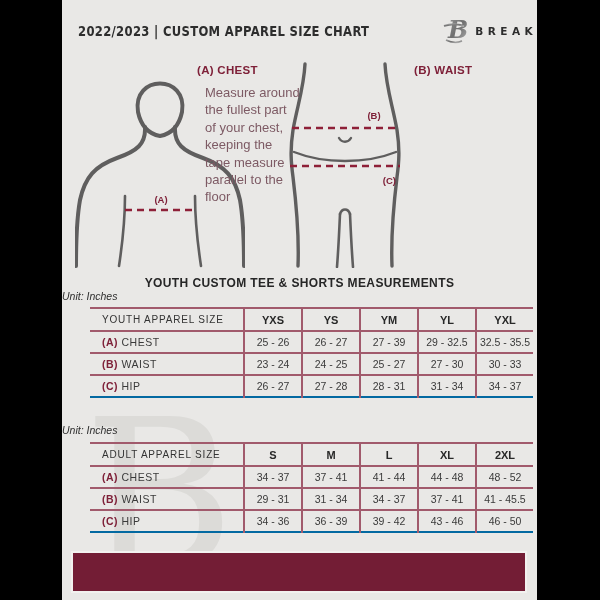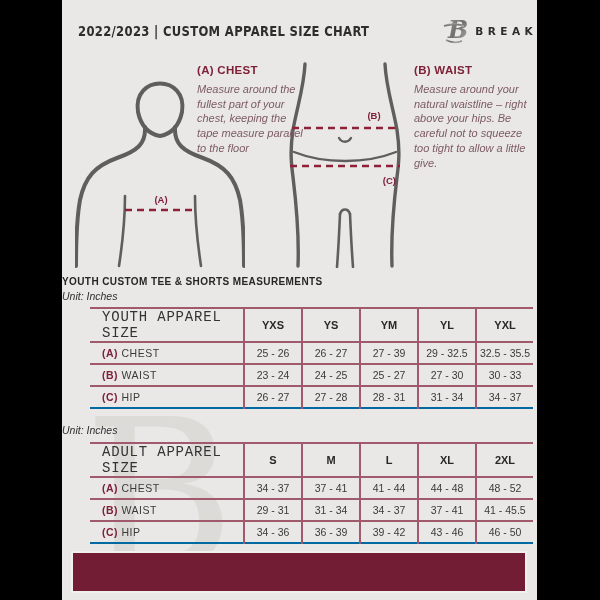--- a/index.html
+++ b/index.html
@@ -30,37 +30,37 @@
     font-size:10.5px;color:#2d2d2d;letter-spacing:4.5px;white-space:nowrap;
   }
   .logo-b{display:block;}
   
   .guide-block{position:absolute;z-index:2;}
   .guide-heading{
     font-weight:bold;font-size:11.5px;color:#7e2038;letter-spacing:.3px;
     margin:0 0 6px 0;
   }
   .guide-body{
-    font-style:italic;font-size:11px;line-height:1.34;color:#7d5a64;
-    margin:0;white-space:pre-line;
+    font-size:13px;line-height:1.34;color:#7d5a64;
+    margin:8px;white-space:pre-line;
   }
   .chest-block{left:135px;top:64px;width:112px;}
   .waist-block{left:352px;top:64px;width:122px;}
   .hips-block{left:352px;top:167px;width:124px;}
   
   .figure-svg{position:absolute;z-index:1;}
   .upper-body{left:13px;top:64px;}
   .lower-body{left:222px;top:62px;}
   .fig-stroke{fill:none;stroke:#5f5e5e;stroke-linecap:round;}
   .dash-line{stroke:#8e2038;stroke-width:2.4;stroke-dasharray:7 5;fill:none;}
   .marker-label{font-family:"Liberation Sans",sans-serif;font-size:9.5px;font-weight:bold;fill:#7e2038;}
   
   .section-title{
-    position:absolute;left:0;width:100%;z-index:2;
-    font-weight:bold;font-size:10px;color:#262626;letter-spacing:.4px;
+    position:absolute;left:0;width:100%;text-align:center;z-index:2;
+    font-weight:bold;font-size:12px;color:#262626;letter-spacing:.4px;
   }
   .section-unit{
     position:absolute;left:0;width:100%;text-align:left;z-index:2;
     font-style:italic;font-size:10.5px;color:#2e2e2e;
   }
   .youth-title{top:276px;} .youth-unit{top:290px;}
   .adult-title{top:410px;} .adult-unit{top:424px;}
   table.size-table{
     position:absolute;left:28px;width:420px;z-index:2;
     border-collapse:collapse;table-layout:fixed;
@@ -70,21 +70,21 @@
   .size-table tr{border-top:2px solid #a15a6c;height:22px;}
   .size-table tbody tr:last-child{border-bottom:2px solid #0369a1;}
   .size-table th,.size-table td{padding:0;font-weight:normal;}
   .size-table th:not(:first-child),
   .size-table td:not(:first-child){
     border-left:2px solid #a15a6c;width:56px;text-align:center;
   }
   .size-table th:first-child,
   .size-table td:first-child{width:141px;text-align:left;padding-left:12px;}
   .size-table thead tr{height:23px;}
-  .size-table thead th:first-child{font-size:14px;letter-spacing:.8px;color:#333;font-family:Liberation Mono, monospace;}
+  .size-table thead th:first-child{font-size:10px;letter-spacing:.8px;color:#333;}
   .size-table thead th:not(:first-child){font-weight:bold;font-size:11px;color:#282828;}
   .size-table td:first-child{letter-spacing:.5px;}
   .size-table .prefix{font-weight:bold;color:#7e2038;}
   
   .footer-bar{
     position:absolute;left:11px;top:553px;width:452px;height:38px;
     background:#731d35;outline:2px solid #f2f1ef;z-index:2;
   }
   .watermark{
     position:absolute;left:22px;top:392px;z-index:0;
@@ -141,21 +141,20 @@
     <path class="dash-line" d="M6 104 L116 104"></path>
     <text class="marker-label" x="112" y="122" text-anchor="end">(C)</text>
   </svg>
 
   <div class="guide-block chest-block">
     <p class="guide-heading">(A) CHEST</p>
     <p class="guide-body">Measure around the fullest part of your chest, keeping the tape measure parallel to the floor</p>
   </div>
   <div class="guide-block waist-block">
     <p class="guide-heading">(B) WAIST</p>
-    <p class="guide-body">Measure around your natural waistline – right above your hips. Be careful not to squeeze too tight to allow a little give.</p>
   </div>
 
   <div class="section-title youth-title">YOUTH CUSTOM TEE &amp; SHORTS MEASUREMENTS</div>
   <div class="section-unit youth-unit">Unit: Inches</div>
   <table class="size-table youth-table">
       <thead>
         <tr>
           <th>YOUTH APPAREL SIZE</th>
           <th>YXS</th>
           <th>YS</th>

